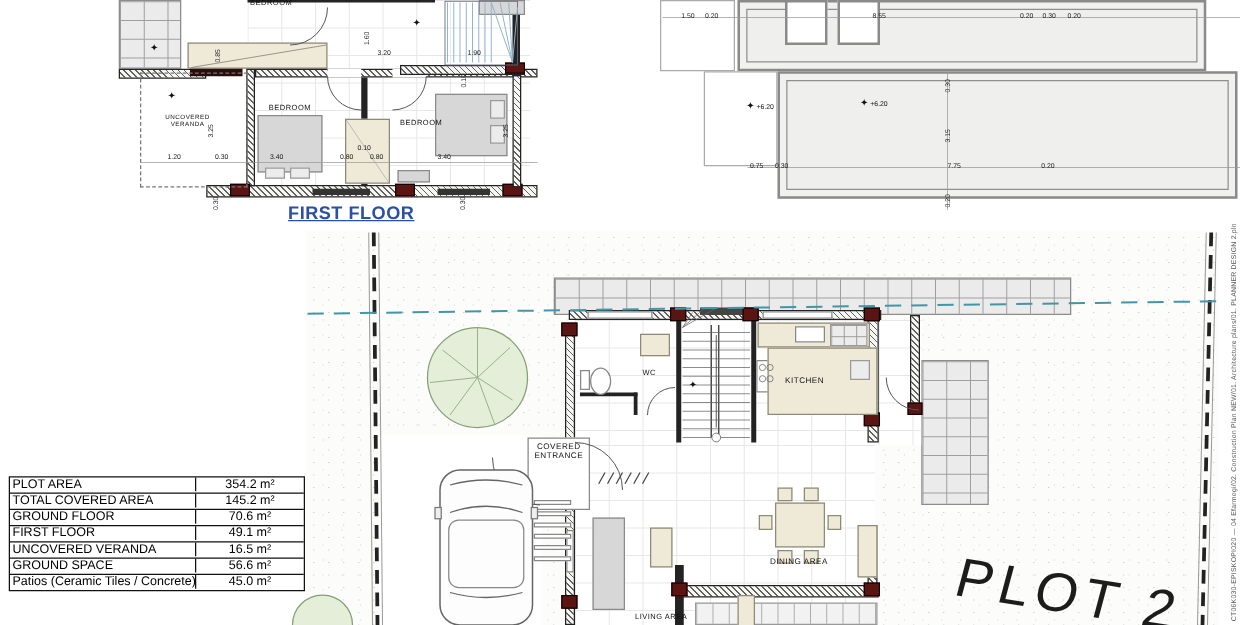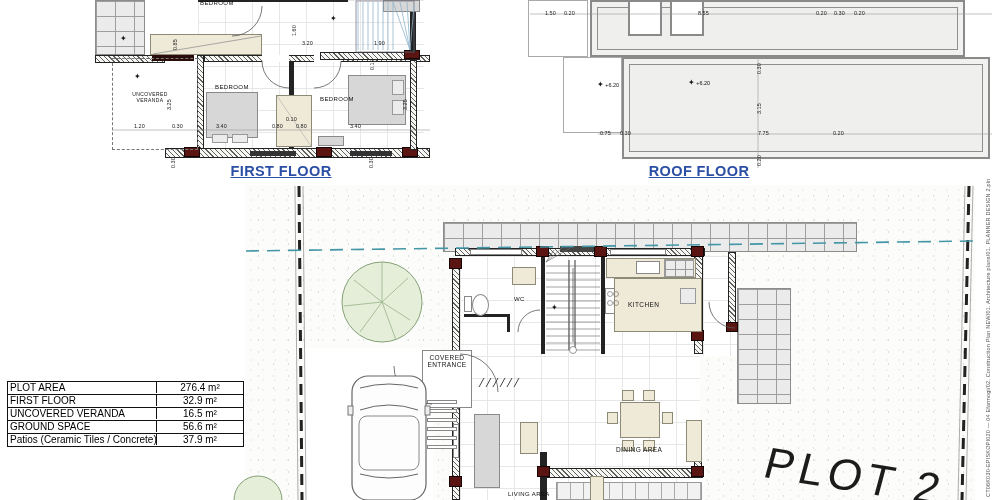--- a/index.html
+++ b/index.html
@@ -266,57 +266,64 @@
       <line x1="303" y1="186" x2="306" y2="500" stroke="#777" stroke-width="0.6"></line>
       <line x1="969" y1="186" x2="962" y2="500" stroke="#222" stroke-width="3" stroke-dasharray="11 7"></line>
       <line x1="965" y1="186" x2="958" y2="500" stroke="#777" stroke-width="0.6"></line>
       <line x1="973" y1="186" x2="966" y2="500" stroke="#777" stroke-width="0.6"></line>
     </g>
 
     <line x1="246" y1="251" x2="974" y2="241" stroke="#4396a6" stroke-width="1.6" stroke-dasharray="13 8"></line>
   </svg>
 
   <div class="title" style="left:211px;top:163px;width:140px;">FIRST FLOOR</div>
-  <div class="title" style="left:634px;top:163px;width:130px;">ROOF FLOOR</div>
 
   <span class="lbl" style="left:200px;top:0px;">BEDROOM</span>
   <span class="lbl" style="left:215px;top:84px;">BEDROOM</span>
   <span class="lbl" style="left:320px;top:96px;">BEDROOM</span>
   <span class="lbl lblwrap" style="left:126px;top:92px;width:48px;font-size:5px;line-height:5.5px;">UNCOVERED VERANDA</span>
 
   <span class="lbl" style="left:514px;top:296px;">WC</span>
   <span class="lbl" style="left:628px;top:302px;font-size:6.5px;">KITCHEN</span>
   <span class="lbl lblwrap" style="left:421px;top:354px;width:52px;font-size:6.5px;line-height:7px;">COVERED ENTRANCE</span>
   <span class="lbl" style="left:508px;top:491px;">LIVING AREA</span>
   <span class="lbl" style="left:616px;top:447px;font-size:6.5px;">DINING AREA</span>
 
   <div id="plot-label" style="left:772px;top:438px;">PLOT 2</div>
   <div id="side-text">CT06K030-EPISKOPI020 — 04 Efarmogi/02. Construction Plan NEW/01. Architecture plans/01. PLANNER DESIGN 2.pln</div>
 
   <div id="areas-table">
     <div id="table-rows">
         <div class="trow">
           <div class="tl">PLOT AREA</div>
-          <div class="tv">276.4 m²</div>
+          <div class="tv">354.2 m²</div>
+        </div>
+        <div class="trow">
+          <div class="tl">TOTAL COVERED AREA</div>
+          <div class="tv">145.2 m²</div>
+        </div>
+        <div class="trow">
+          <div class="tl">GROUND FLOOR</div>
+          <div class="tv">70.6 m²</div>
         </div>
         <div class="trow">
           <div class="tl">FIRST FLOOR</div>
-          <div class="tv">32.9 m²</div>
+          <div class="tv">49.1 m²</div>
         </div>
         <div class="trow">
           <div class="tl">UNCOVERED VERANDA</div>
           <div class="tv">16.5 m²</div>
         </div>
         <div class="trow">
           <div class="tl">GROUND SPACE</div>
           <div class="tv">56.6 m²</div>
         </div>
         <div class="trow">
           <div class="tl">Patios (Ceramic Tiles / Concrete)</div>
-          <div class="tv">37.9 m²</div>
+          <div class="tv">45.0 m²</div>
         </div>
       </div>
   </div>
 
 <span class="dim" style="left: 134px; top: 123px;">1.20</span>
     <span class="dim" style="left: 172px; top: 123px;">0.30</span>
     <span class="dim" style="left: 216px; top: 123px;">3.40</span>
     <span class="dim" style="left: 272px; top: 123px;">0.80</span>
     <span class="dim" style="left: 286px; top: 116px;">0.10</span>
     <span class="dim" style="left: 296px; top: 123px;">0.80</span>

